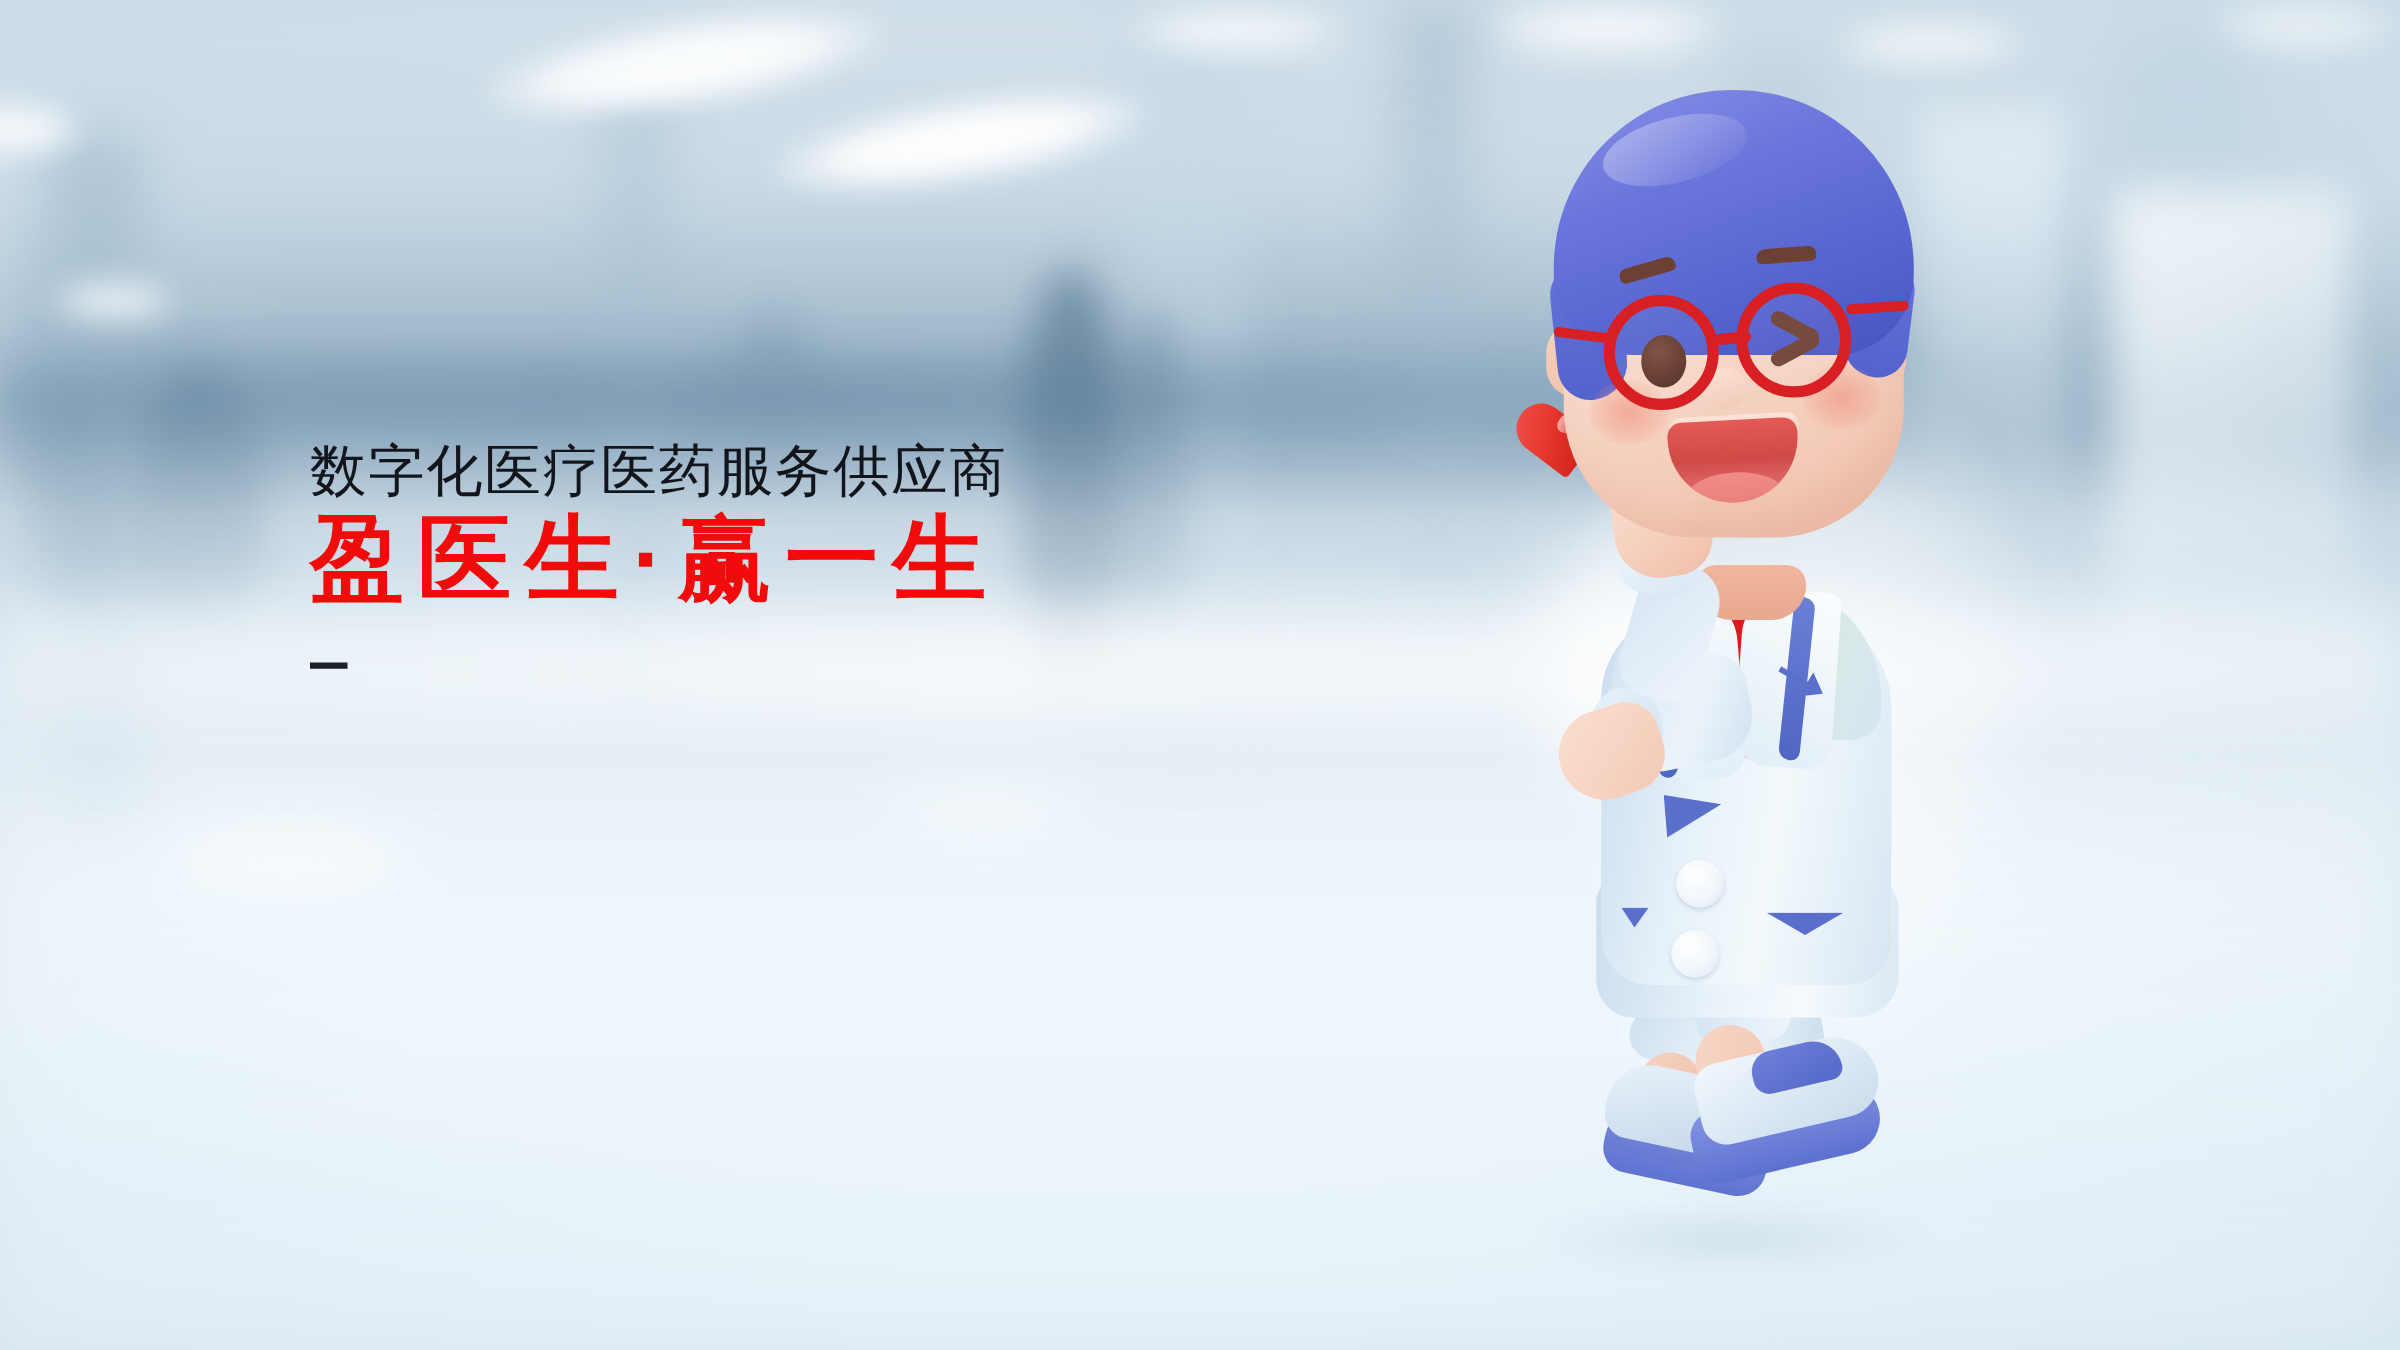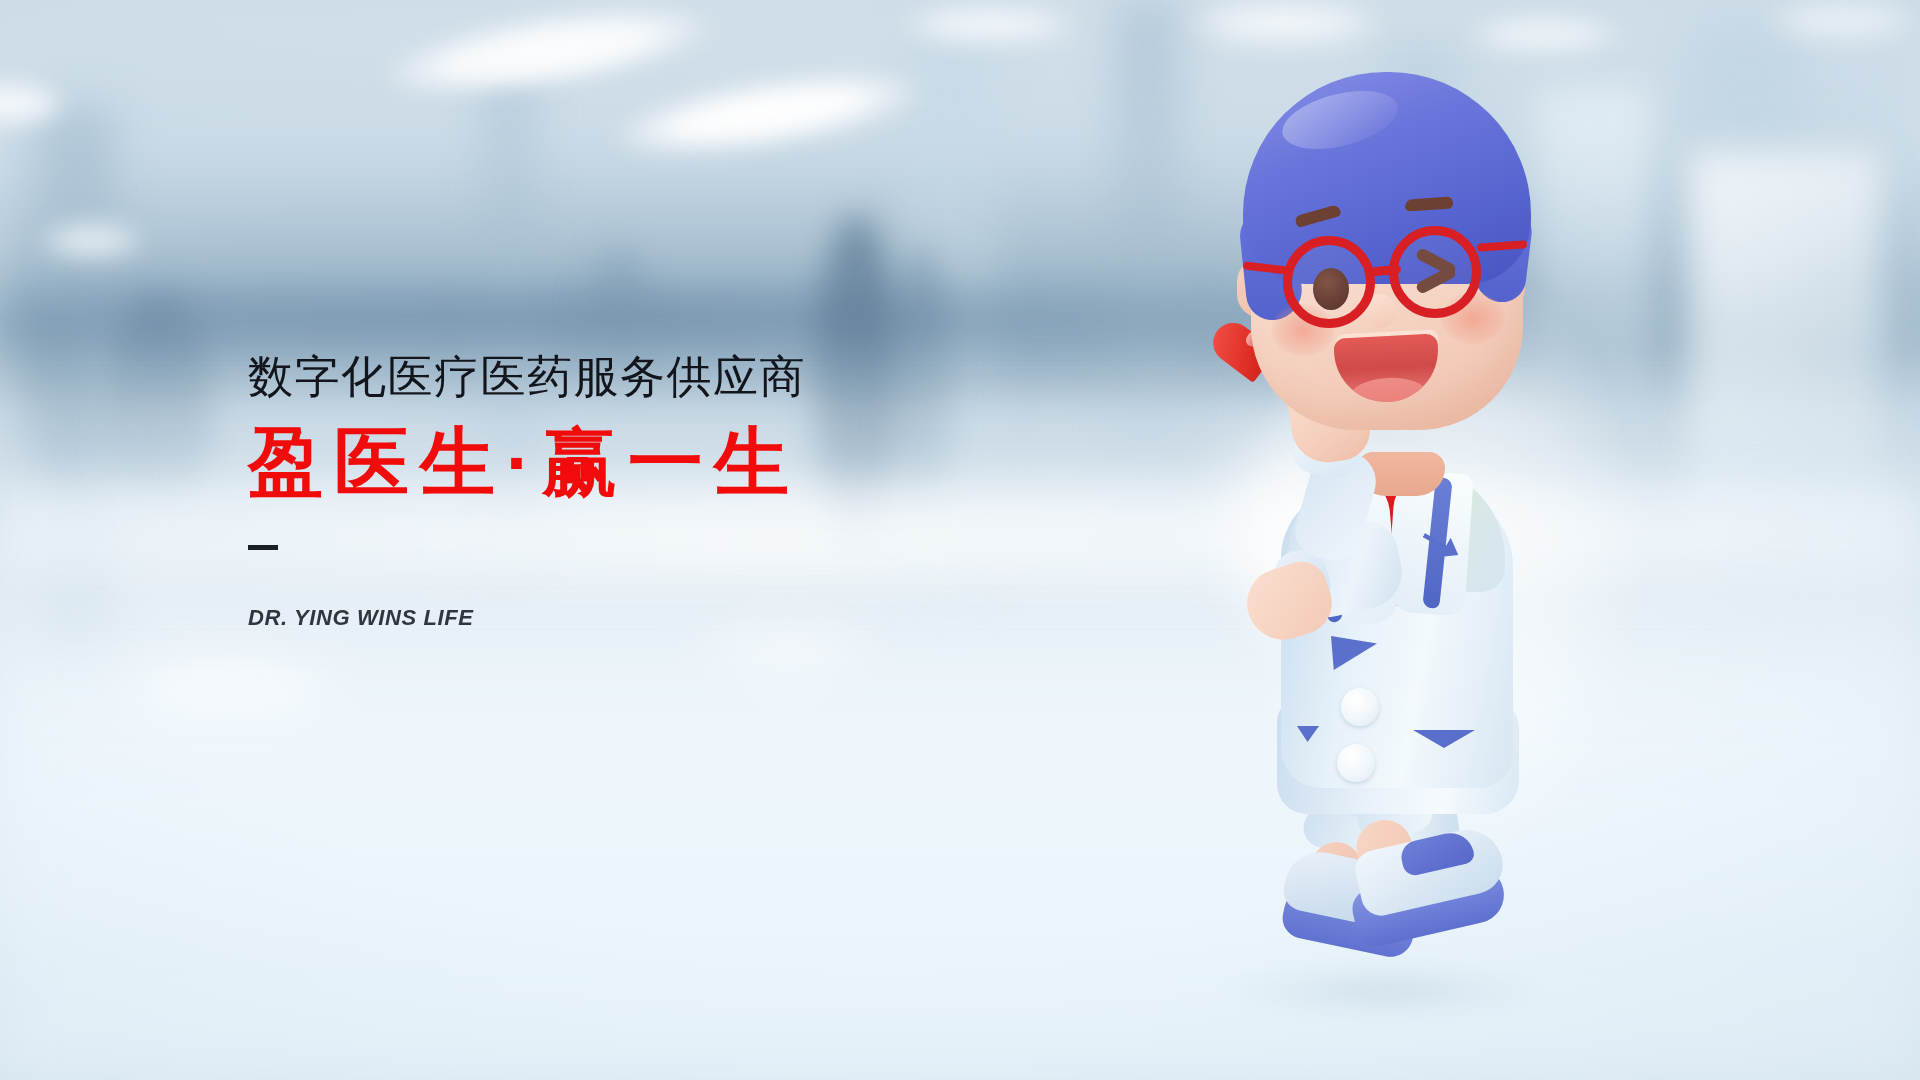--- a/index.html
+++ b/index.html
@@ -106,21 +106,21 @@
   }
   .headline-cn {
     font-size:45px;
     line-height:1.1;
     color:#12161c;
     letter-spacing:1.5px;
     font-weight:400;
     white-space:nowrap;
   }
   .title-cn {
-    margin-top:20px;
+    margin-top:5px;
     font-size:75px;
     line-height:1.08;
     color:#f10b0b;
     font-weight:700;
     letter-spacing:11px;
     white-space:nowrap;
   }
   .rule-dash {
     margin-top:42px;
     width:30px; height:5px;
@@ -566,21 +566,20 @@
   <div class="bokeh bk10"></div>
   <div class="bokeh bk11"></div>
 
   <div class="bg-vignette"></div>
 
   <div class="text-block">
     <div class="headline-cn">数字化医疗医药服务供应商</div>
     <div class="title-cn">盈医生·赢一生</div>
     <div class="rule-dash"></div>
     <div class="sub-en">
-      <div>DR. YING WINS LIFE</div>
     </div>
   </div>
 
   <div class="mascot-glow"></div>
   <div class="mascot-shadow"></div>
 
   <div id="mascot">
 
     <div class="m leg-back"></div>
     <div class="m cuff-b"></div>

